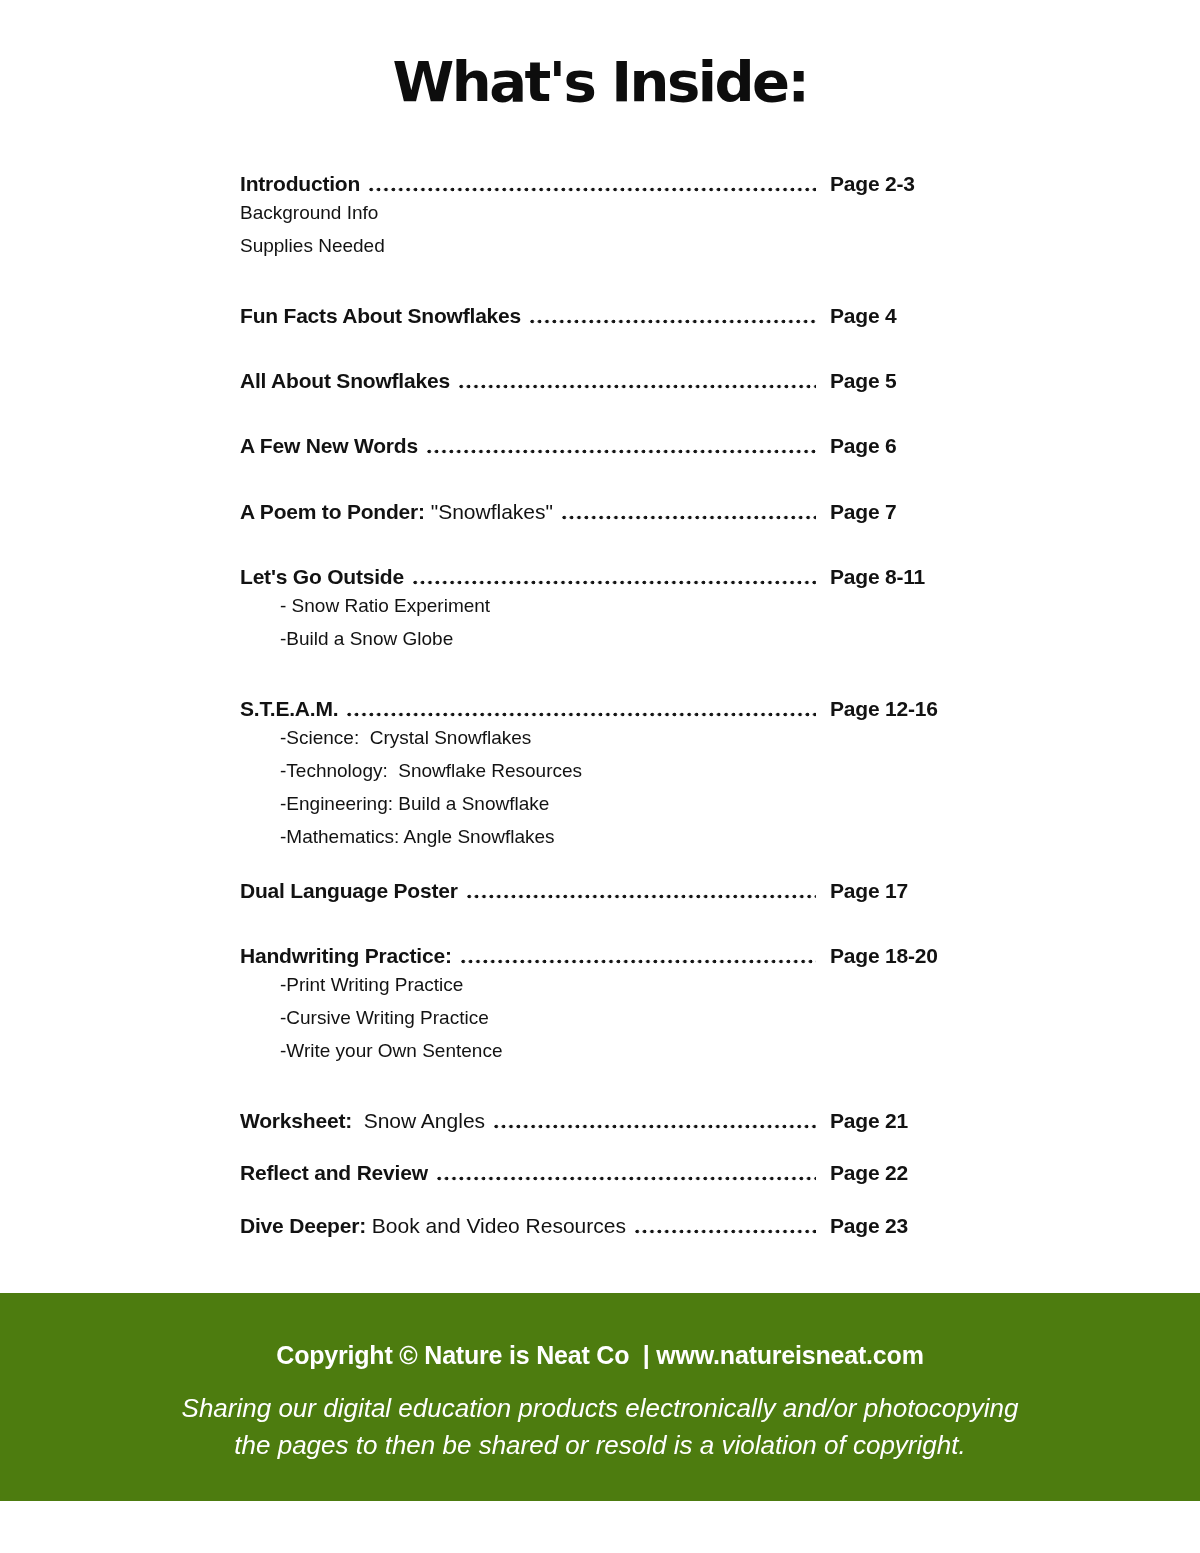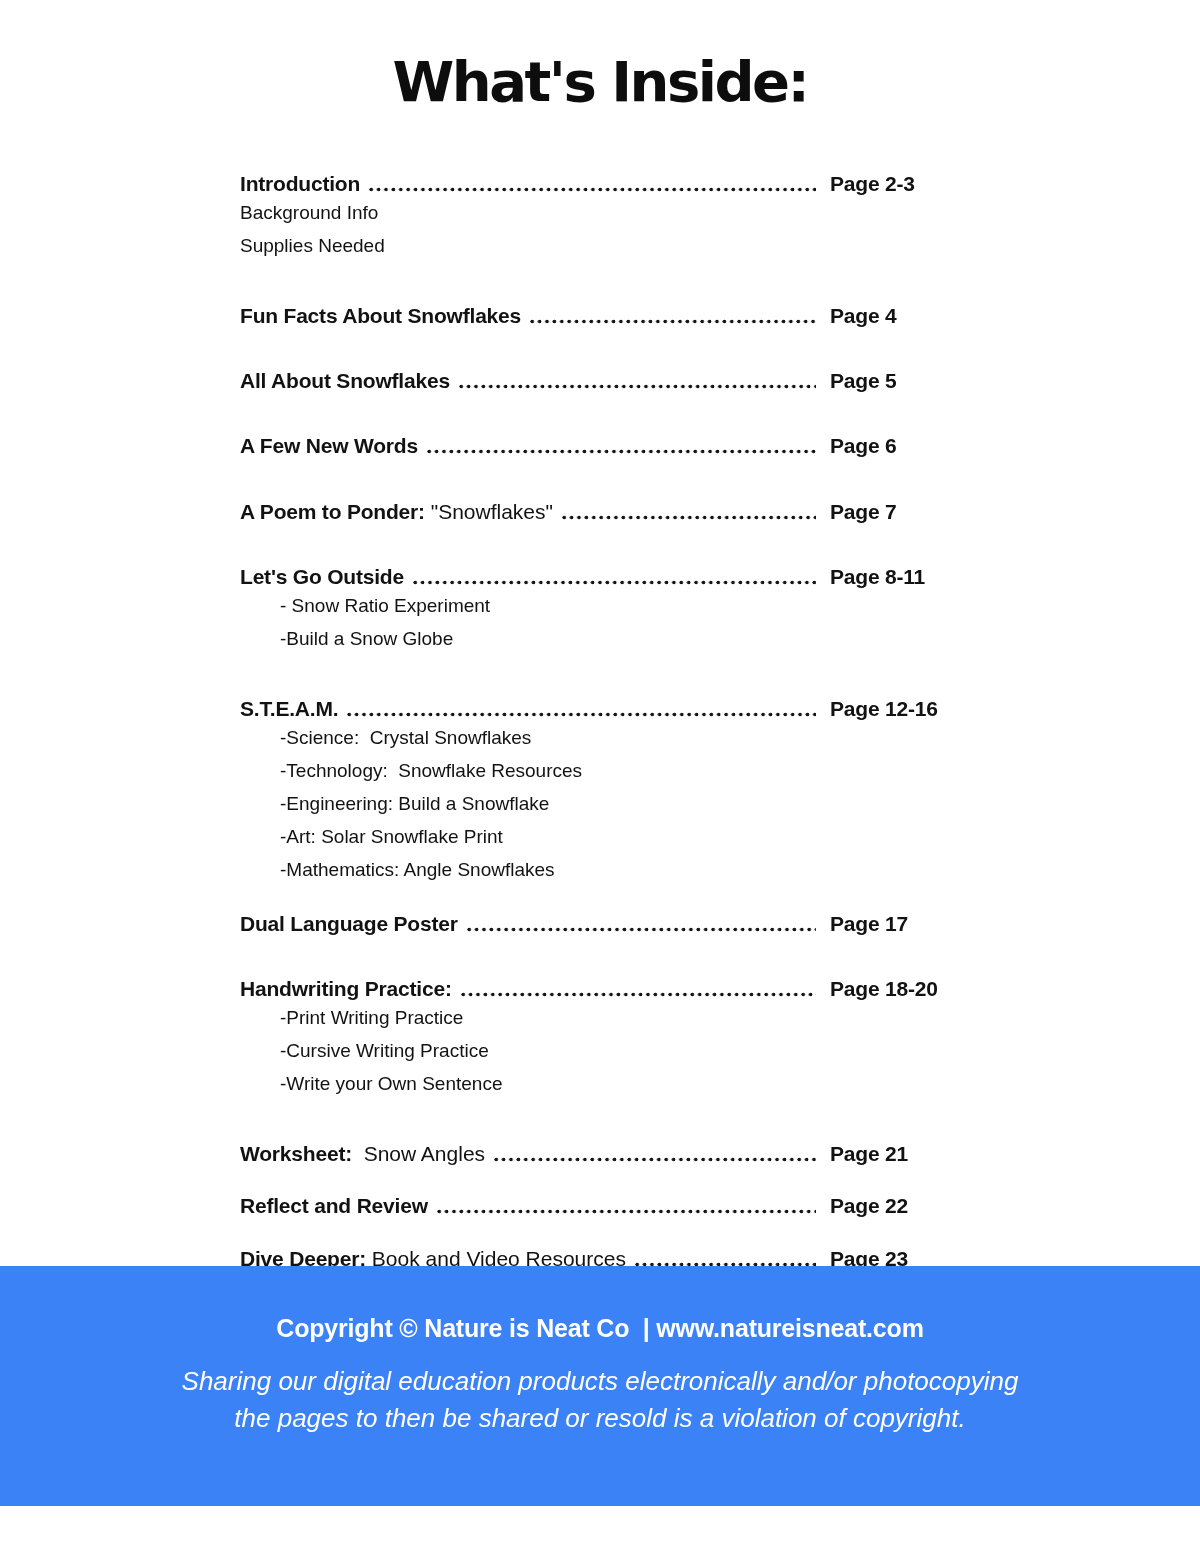--- a/index.html
+++ b/index.html
@@ -66,25 +66,25 @@
     font-weight: bold;
     white-space: pre;
     letter-spacing: -0.2px;
   }
   .subs { font-size: 19px; line-height: 33px; white-space: pre; }
   .subs.indent { padding-left: 40px; }
 
   
   .footer {
     position: absolute;
-    top: 1266px;
+    top: 1293px;
     left: 0;
     width: 100%;
-    height: 240px;
-    background: #3b82f6;
+    height: 208px;
+    background: #4d7c0f;
     color: #ffffff;
     text-align: center;
   }
   .footer-copyright {
     padding-top: 47px;
     font-size: 25px;
     font-weight: bold;
     line-height: 30px;
     white-space: pre-wrap;
     letter-spacing: -0.2px;
@@ -145,21 +145,21 @@
         <span class="toc-page">Page 8-11</span>
       </div>
       <div class="subs indent"><div class="sub">- Snow Ratio Experiment</div><div class="sub">-Build a Snow Globe</div></div>
     </div>
     <div class="toc-section" data-section="steam">
       <div class="toc-row">
         <span class="toc-label"><b>S.T.E.A.M.</b></span>
         <span class="leader"></span>
         <span class="toc-page">Page 12-16</span>
       </div>
-      <div class="subs indent"><div class="sub">-Science:  Crystal Snowflakes</div><div class="sub">-Technology:  Snowflake Resources</div><div class="sub">-Engineering: Build a Snowflake</div><div class="sub">-Art: Solar Snowflake Print</div><div class="sub">-Mathematics: Angle Snowflakes</div></div>
+      <div class="subs indent"><div class="sub">-Science:  Crystal Snowflakes</div><div class="sub">-Technology:  Snowflake Resources</div><div class="sub">-Engineering: Build a Snowflake</div><div class="sub">-Mathematics: Angle Snowflakes</div></div>
     </div>
     <div class="toc-section" data-section="dual-language">
       <div class="toc-row">
         <span class="toc-label"><b>Dual Language Poster</b></span>
         <span class="leader"></span>
         <span class="toc-page">Page 17</span>
       </div>
     </div>
     <div class="toc-section" data-section="handwriting">
       <div class="toc-row">

